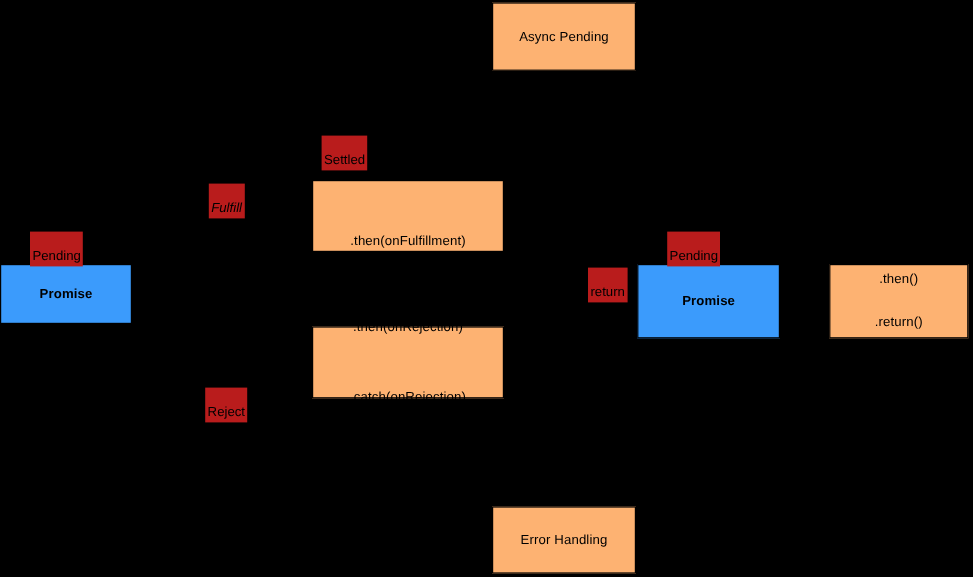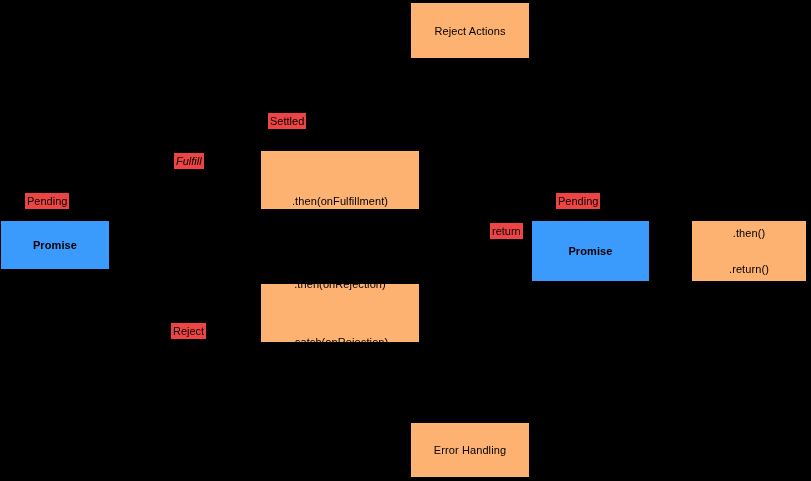--- a/index.html
+++ b/index.html
@@ -31,25 +31,25 @@
     line-height: 16px;
     letter-spacing: 0.1px;
     border: 1px solid #000000;
   }
   .node .line { display: block; white-space: nowrap; }
   .node-orange { background: #fdb272; }
   .node-blue   { background: #3b9bfc; font-weight: bold; font-size: 11px; }
 
   .edge-label {
     position: absolute;
-    background: #ef4444;
+    background: #b91c1c;
     color: #000000;
     font-size: 11px;
     line-height: 14px;
-    padding: 1px 2px 1px 2px;
+    padding: 14px 2px 1px 2px;
     white-space: nowrap;
     box-sizing: border-box;
     text-align: center;
   }
 
   svg.edges {
     position: absolute;
     left: 0;
     top: 0;
     width: 811px;
@@ -68,26 +68,26 @@
       <path d="M110 245 L205 245 L205 313 L260 313"></path>
       <path d="M340 150 L340 100 L470 100 L470 59"></path>
       <path d="M340 343 L340 400 L470 400 L470 422"></path>
       <path d="M420 180 L475 180 L475 251 L531 251"></path>
       <path d="M650 251 L691 251"></path>
     </g>
   </svg>
 
   <div id="nodes-layer">
       <div class="node node-orange" style="left: 410px; top: 2px; width: 120px; height: 57px;">
-        <span class="line">Reject Actions</span>
+        <span class="line">Async Pending</span>
       </div>
       <div class="node node-orange" style="left: 260px; top: 150px; width: 160px; height: 60px; justify-content: flex-end;">
         <span class="line">.then(onFulfillment)</span>
       </div>
-      <div class="node node-orange" style="left: 260px; top: 283px; width: 160px; height: 60px; gap: 42px;">
+      <div class="node node-orange" style="left: 260px; top: 272px; width: 160px; height: 60px; gap: 42px;">
         <span class="line">.then(onRejection)</span>
         <span class="line">.catch(onRejection)</span>
       </div>
       <div class="node node-blue" style="left: 0px; top: 220px; width: 110px; height: 50px;">
         <span class="line">Promise</span>
       </div>
       <div class="node node-blue" style="left: 531px; top: 220px; width: 119px; height: 62px;">
         <span class="line">Promise</span>
       </div>
       <div class="node node-orange" style="left: 691px; top: 220px; width: 116px; height: 62px; gap: 20px;">

